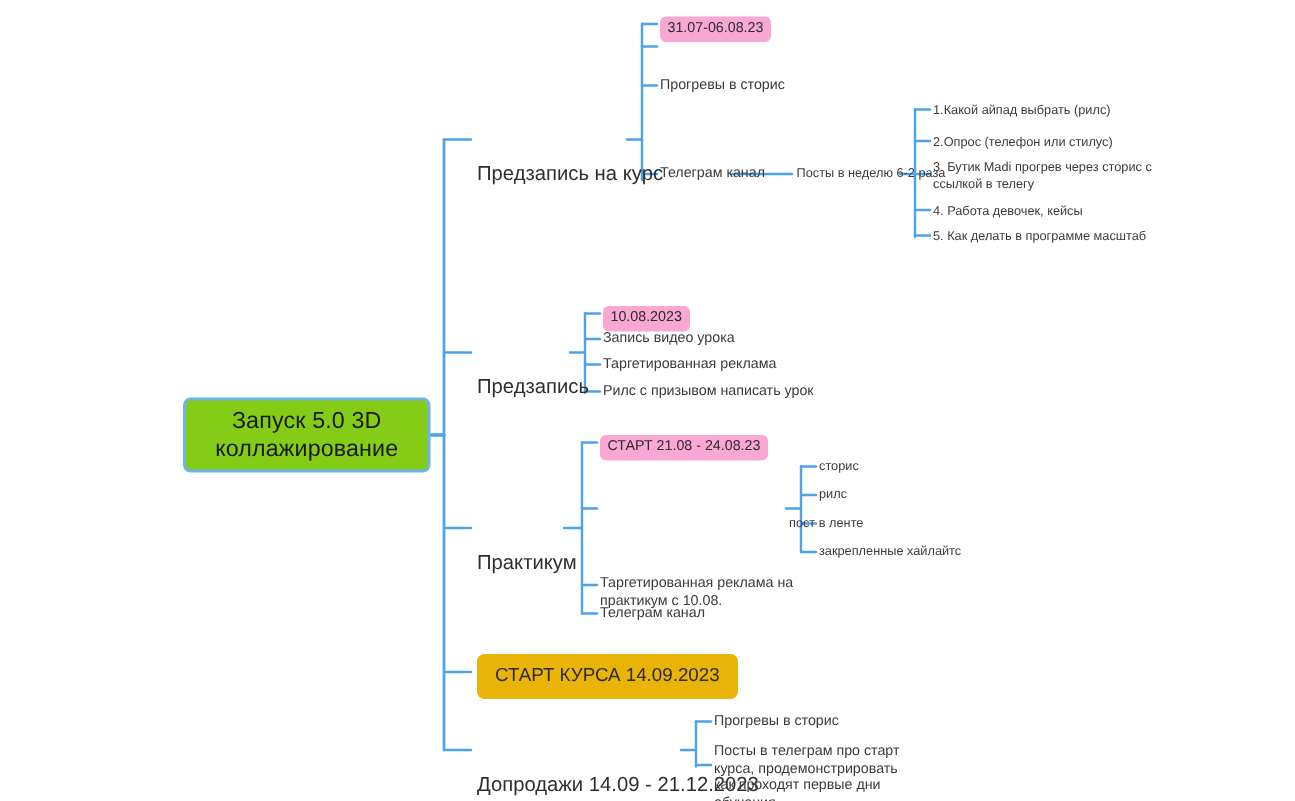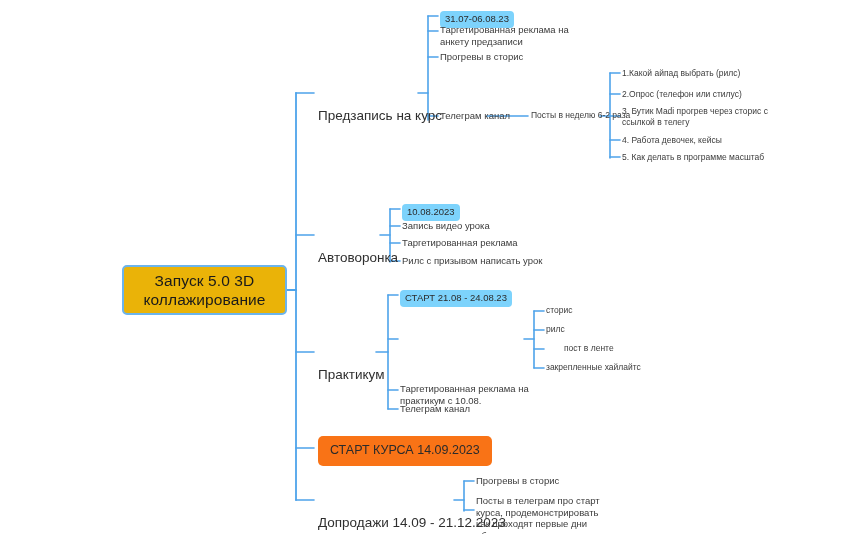--- a/index.html
+++ b/index.html
@@ -32,21 +32,21 @@
     position: absolute;
     box-sizing: border-box;
   }
 
   
   .root-node {
     left: 122px;
     top: 265px;
     width: 165px;
     height: 50px;
-    background: #eab308;
+    background: #84cc16;
     border: 2px solid #6cb4ec;
     border-radius: 5px;
     display: flex;
     align-items: center;
     justify-content: center;
     text-align: center;
     color: #1a1a1a;
     font-size: 15.5px;
     line-height: 19px;
     letter-spacing: 0.1px;
@@ -81,28 +81,28 @@
 
   
   .l4 {
     font-size: 8.5px;
     line-height: 10.5px;
     color: #3b3b3b;
   }
 
   
   .hl {
-    background: #7dd3fc;
+    background: #f9a8d4;
     border-radius: 4px;
     padding: 2px 5px 3px 5px;
     color: #2b2b2b;
     display: inline-block;
   }
   .hl-big {
-    background: #f97316;
+    background: #eab308;
     border-radius: 5px;
     padding: 7px 12px 8px 12px;
     color: #2b2b2b;
     font-size: 12.5px;
     line-height: 15px;
     display: inline-block;
     white-space: nowrap;
   }
   .wrap {
     white-space: normal;
@@ -183,42 +183,39 @@
       <span>Запуск 5.0 3D</span><br>
       <span>коллажирование</span>
     </span>
   </div>
 
   <div class="node l1" style="left:318px; top:85px;">
     <span>Предзапись на курс</span>
   </div>
 
   <div class="node l1" style="left:318px; top:227px;">
-    <span>Автоворонка</span>
+    <span>Предзапись</span>
   </div>
 
   <div class="node l1" style="left:318px; top:344px;">
     <span>Практикум</span>
   </div>
 
   <div class="node" style="left:318px; top:436px;">
     <span class="hl-big">СТАРТ КУРСА 14.09.2023</span>
   </div>
 
   <div class="node l1" style="left:318px; top:492px;">
     <span>Допродажи 14.09 - 21.12.2023</span>
   </div>
 
   <div class="node" style="left:440px; top:8px;">
     <span class="hl l2 nowrap">31.07-06.08.23</span>
   </div>
 
-  <div class="node l2 wrap" style="left:440px; top:24px; width:160px;">
-    <span>Таргетированная реклама на анкету предзаписи</span>
-  </div>
 
   <div class="node l2 nowrap" style="left:440px; top:51px;">
     <span>Прогревы в сторис</span>
   </div>
 
   <div class="node l2 nowrap" style="left:440px; top:110px;">
     <span>Телеграм канал</span>
   </div>
 
   <div class="node l3 nowrap" style="left:531px; top:110px;">
@@ -275,21 +272,21 @@
   </div>
 
   <div class="node l3 nowrap" style="left:546px; top:305px;">
     <span>сторис</span>
   </div>
 
   <div class="node l3 nowrap" style="left:546px; top:324px;">
     <span>рилс</span>
   </div>
 
-  <div class="node l3 nowrap" style="left:564px; top:343px;">
+  <div class="node l3 nowrap" style="left:526px; top:343px;">
     <span>пост в ленте</span>
   </div>
 
   <div class="node l3 nowrap" style="left:546px; top:362px;">
     <span>закрепленные хайлайтс</span>
   </div>
 
   <div class="node l2 nowrap" style="left:476px; top:475px;">
     <span>Прогревы в сторис</span>
   </div>

